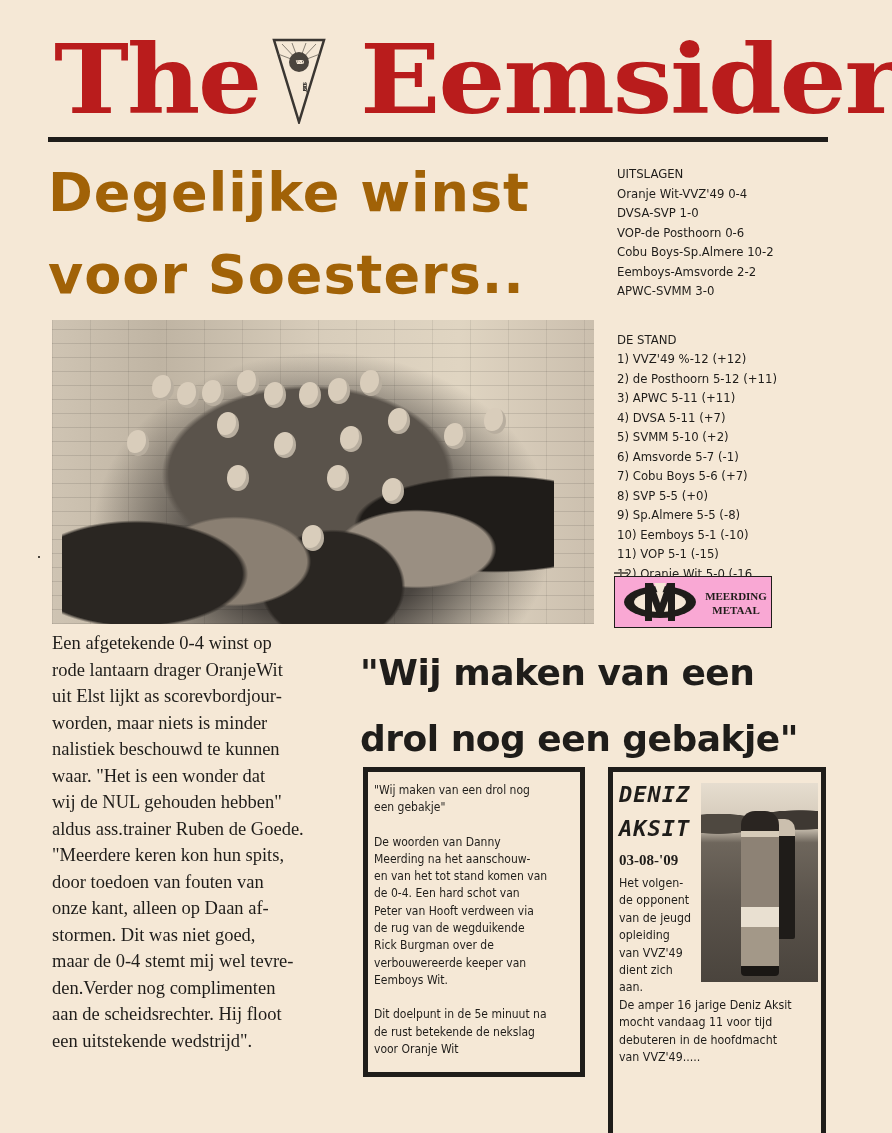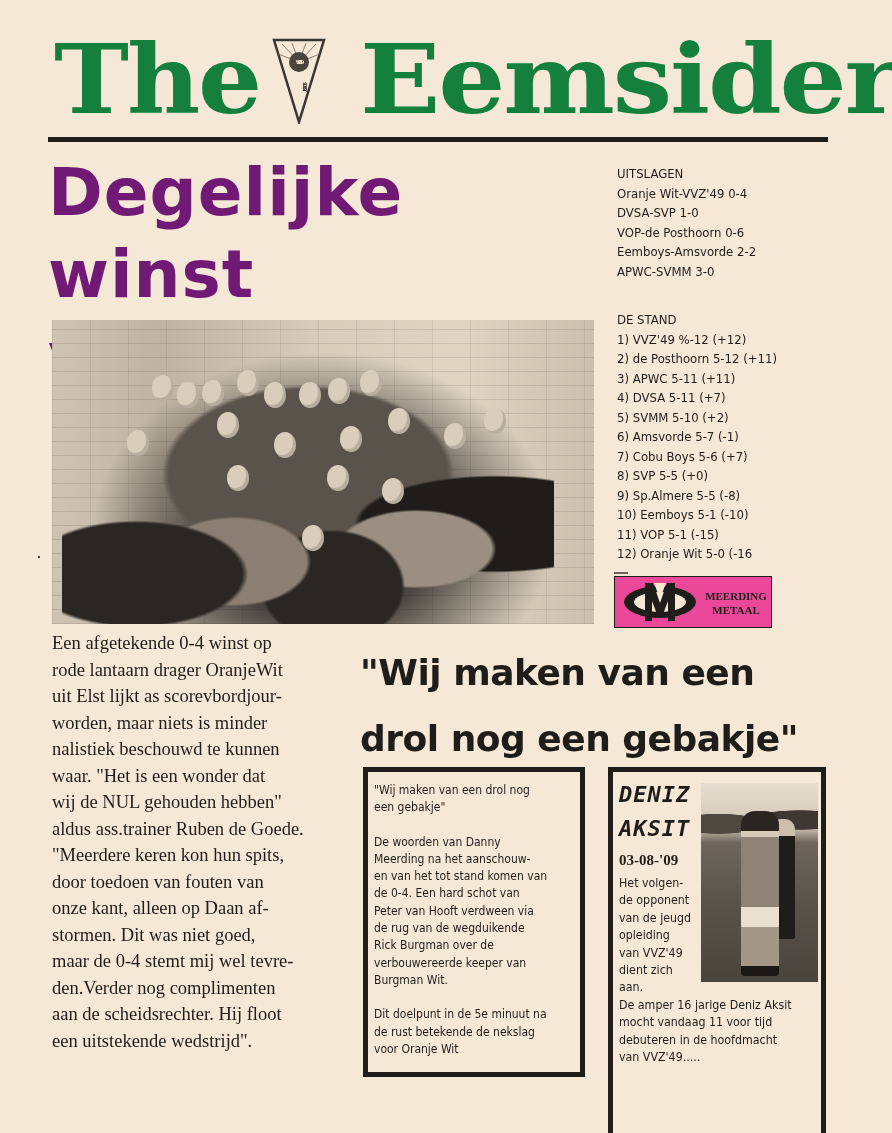--- a/index.html
+++ b/index.html
@@ -8,49 +8,49 @@
     background: #f5e8d6; color: #1f1d1a;
     font-family: "DejaVu Sans", sans-serif;
   }
   .abs { position: absolute; }
 
   
   .masthead {
     left: 48px; top: 22px; width: 780px; height: 100px;
     font-family: "DejaVu Serif", serif; font-weight: bold;
     font-size: 96px; line-height: 100px; letter-spacing: -2px;
-    color: #15803d; white-space: nowrap;
+    color: #b91c1c; white-space: nowrap;
   }
   .mast-the { left: 6px; top: 8px; transform: scaleX(1.05); transform-origin: left; }
   .mast-eem { left: 312px; top: 8px; transform: scaleX(1.1); transform-origin: left; }
   .pennant { left: 224px; top: 16px; width: 54px; height: 86px; }
   .mast-rule { left: 48px; top: 137px; width: 780px; height: 5px; background: #1f1d1a; }
 
   
   .headline {
     left: 48px; top: 152px; width: 560px;
     font-family: "DejaVu Sans", sans-serif; font-weight: bold;
-    font-size: 66px; line-height: 82px; letter-spacing: 1px;
-    color: #701a75;
+    font-size: 54px; line-height: 82px; letter-spacing: 1px;
+    color: #a16207;
   }
 
   
   .sidebar {
     left: 617px; top: 164px; width: 215px;
     font-family: "DejaVu Sans Condensed", "DejaVu Sans", sans-serif;
     font-size: 13px; line-height: 19.5px; color: #1f1d1a;
   }
   .sidebar .group-title { font-size: 13px; }
   .sidebar .spacer { height: 29px; }
   .sidebar div.line { white-space: nowrap; }
 
   
   .sponsor {
     left: 614px; top: 576px; width: 158px; height: 52px;
-    border: 1px solid #1f1d1a; box-sizing: border-box; background: #ec4899;
+    border: 1px solid #1f1d1a; box-sizing: border-box; background: #f9a8d4;
   }
   .sponsor-logo { left: 6px; top: 4px; width: 78px; height: 42px; }
   .sponsor-name {
     left: 88px; top: 12px; width: 66px; text-align: center;
     font-family: "Liberation Serif", serif; font-weight: bold; font-size: 11px; line-height: 14px;
   }
   .tiny-mark { left: 614px; top: 572px; width: 14px; height: 2px; background: #6b645a; }
 
   
   .team-photo {
@@ -167,20 +167,21 @@
 <div class="abs headline">
   <div>Degelijke winst</div>
   <div>voor Soesters..</div>
 </div>
 
 <div class="abs sidebar">
   <div class="group-title line">UITSLAGEN</div>
   <div class="line">Oranje Wit-VVZ'49 0-4</div>
   <div class="line">DVSA-SVP 1-0</div>
   <div class="line">VOP-de Posthoorn 0-6</div>
+  <div class="line">Cobu Boys-Sp.Almere 10-2</div>
   <div class="line">Eemboys-Amsvorde 2-2</div>
   <div class="line">APWC-SVMM 3-0</div>
   <div class="spacer"></div>
   <div class="group-title line">DE STAND</div>
   <div class="line">1) VVZ'49 %-12 (+12)</div>
   <div class="line">2) de Posthoorn 5-12 (+11)</div>
   <div class="line">3) APWC 5-11 (+11)</div>
   <div class="line">4) DVSA 5-11 (+7)</div>
   <div class="line">5) SVMM 5-10 (+2)</div>
   <div class="line">6) Amsvorde 5-7 (-1)</div>
@@ -265,21 +266,21 @@
     </div>
     <div class="para">
       <div class="line">De woorden van Danny</div>
       <div class="line">Meerding na het aanschouw-</div>
       <div class="line">en van het tot stand komen van</div>
       <div class="line">de 0-4. Een hard schot van</div>
       <div class="line">Peter van Hooft verdween via</div>
       <div class="line">de rug van de wegduikende</div>
       <div class="line">Rick Burgman over de</div>
       <div class="line">verbouwereerde keeper van</div>
-      <div class="line">Burgman Wit.</div>
+      <div class="line">Eemboys Wit.</div>
     </div>
     <div class="para">
       <div class="line">Dit doelpunt in de 5e minuut na</div>
       <div class="line">de rust betekende de nekslag</div>
       <div class="line">voor Oranje Wit</div>
     </div>
   </div>
 </div>
 
 <div class="abs box profile-box">

